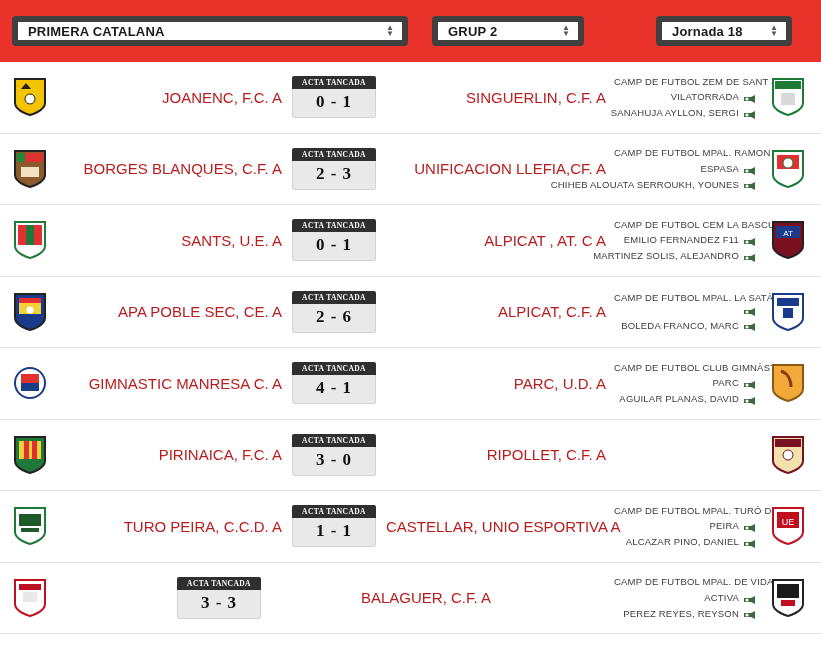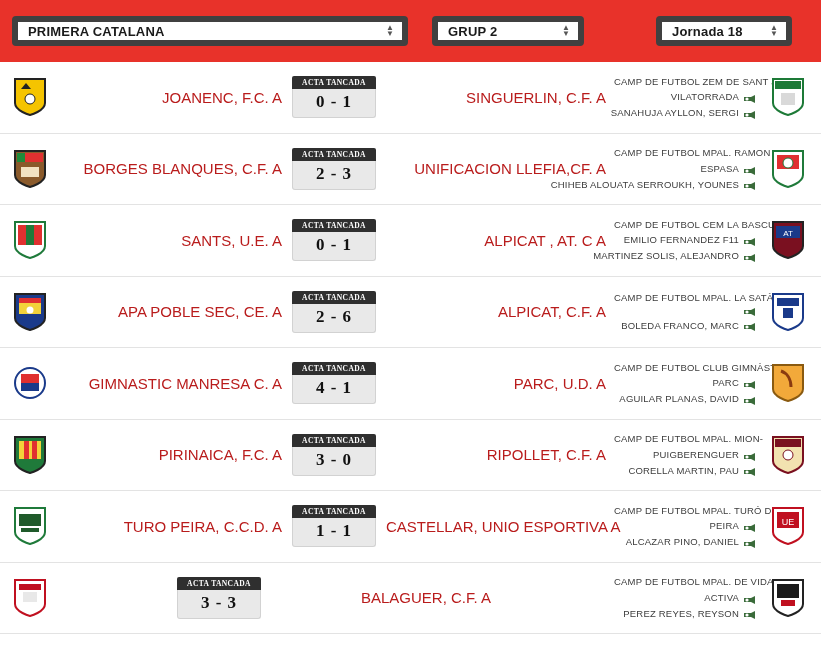--- a/index.html
+++ b/index.html
@@ -452,41 +452,20 @@
     </div>
     <div class="teams">
       <div class="team-name team-home">PIRINAICA, F.C. A</div>
       <div class="score-box">
         <span class="score-tag">ACTA TANCADA</span>
         <div class="score-val">3 - 0</div>
       </div>
       <div class="team-name team-away">RIPOLLET, C.F. A</div>
     </div>
     <div class="venue-block">
-      <div class="venue-text">
-        <div class="venue-line">CAMP DE FUTBOL MPAL. MION-</div>
-        <div class="ref-line">
-            <span>PUIGBERENGUER</span>
-            <span class="whistle">
-              <svg viewBox="0 0 16 12">
-                <path d="M1 4h7l4-2v8l-4-2H1z" fill="#3a6b3a"></path>
-                <circle cx="4" cy="6" r="1.6" fill="#fff"></circle>
-              </svg>
-            </span>
-          </div>
-        <div class="ref-line">
-            <span>CORELLA MARTIN, PAU</span>
-            <span class="whistle">
-              <svg viewBox="0 0 16 12">
-                <path d="M1 4h7l4-2v8l-4-2H1z" fill="#3a6b3a"></path>
-                <circle cx="4" cy="6" r="1.6" fill="#fff"></circle>
-              </svg>
-            </span>
-          </div>
-      </div>
       <div class="venue-crest">
         <svg class="shield" viewBox="0 0 34 40">
             <path d="M2 2h30v24c0 8-15 12-15 12S2 34 2 26z" fill="#f2e2b0" stroke="#7a1020" stroke-width="2"></path>
             <path d="M4 4h26v8H4z" fill="#7a1020"></path>
             <circle cx="17" cy="20" r="5" fill="#fff" stroke="#7a1020"></circle>
           </svg>
       </div>
     </div>
   </div>
 

